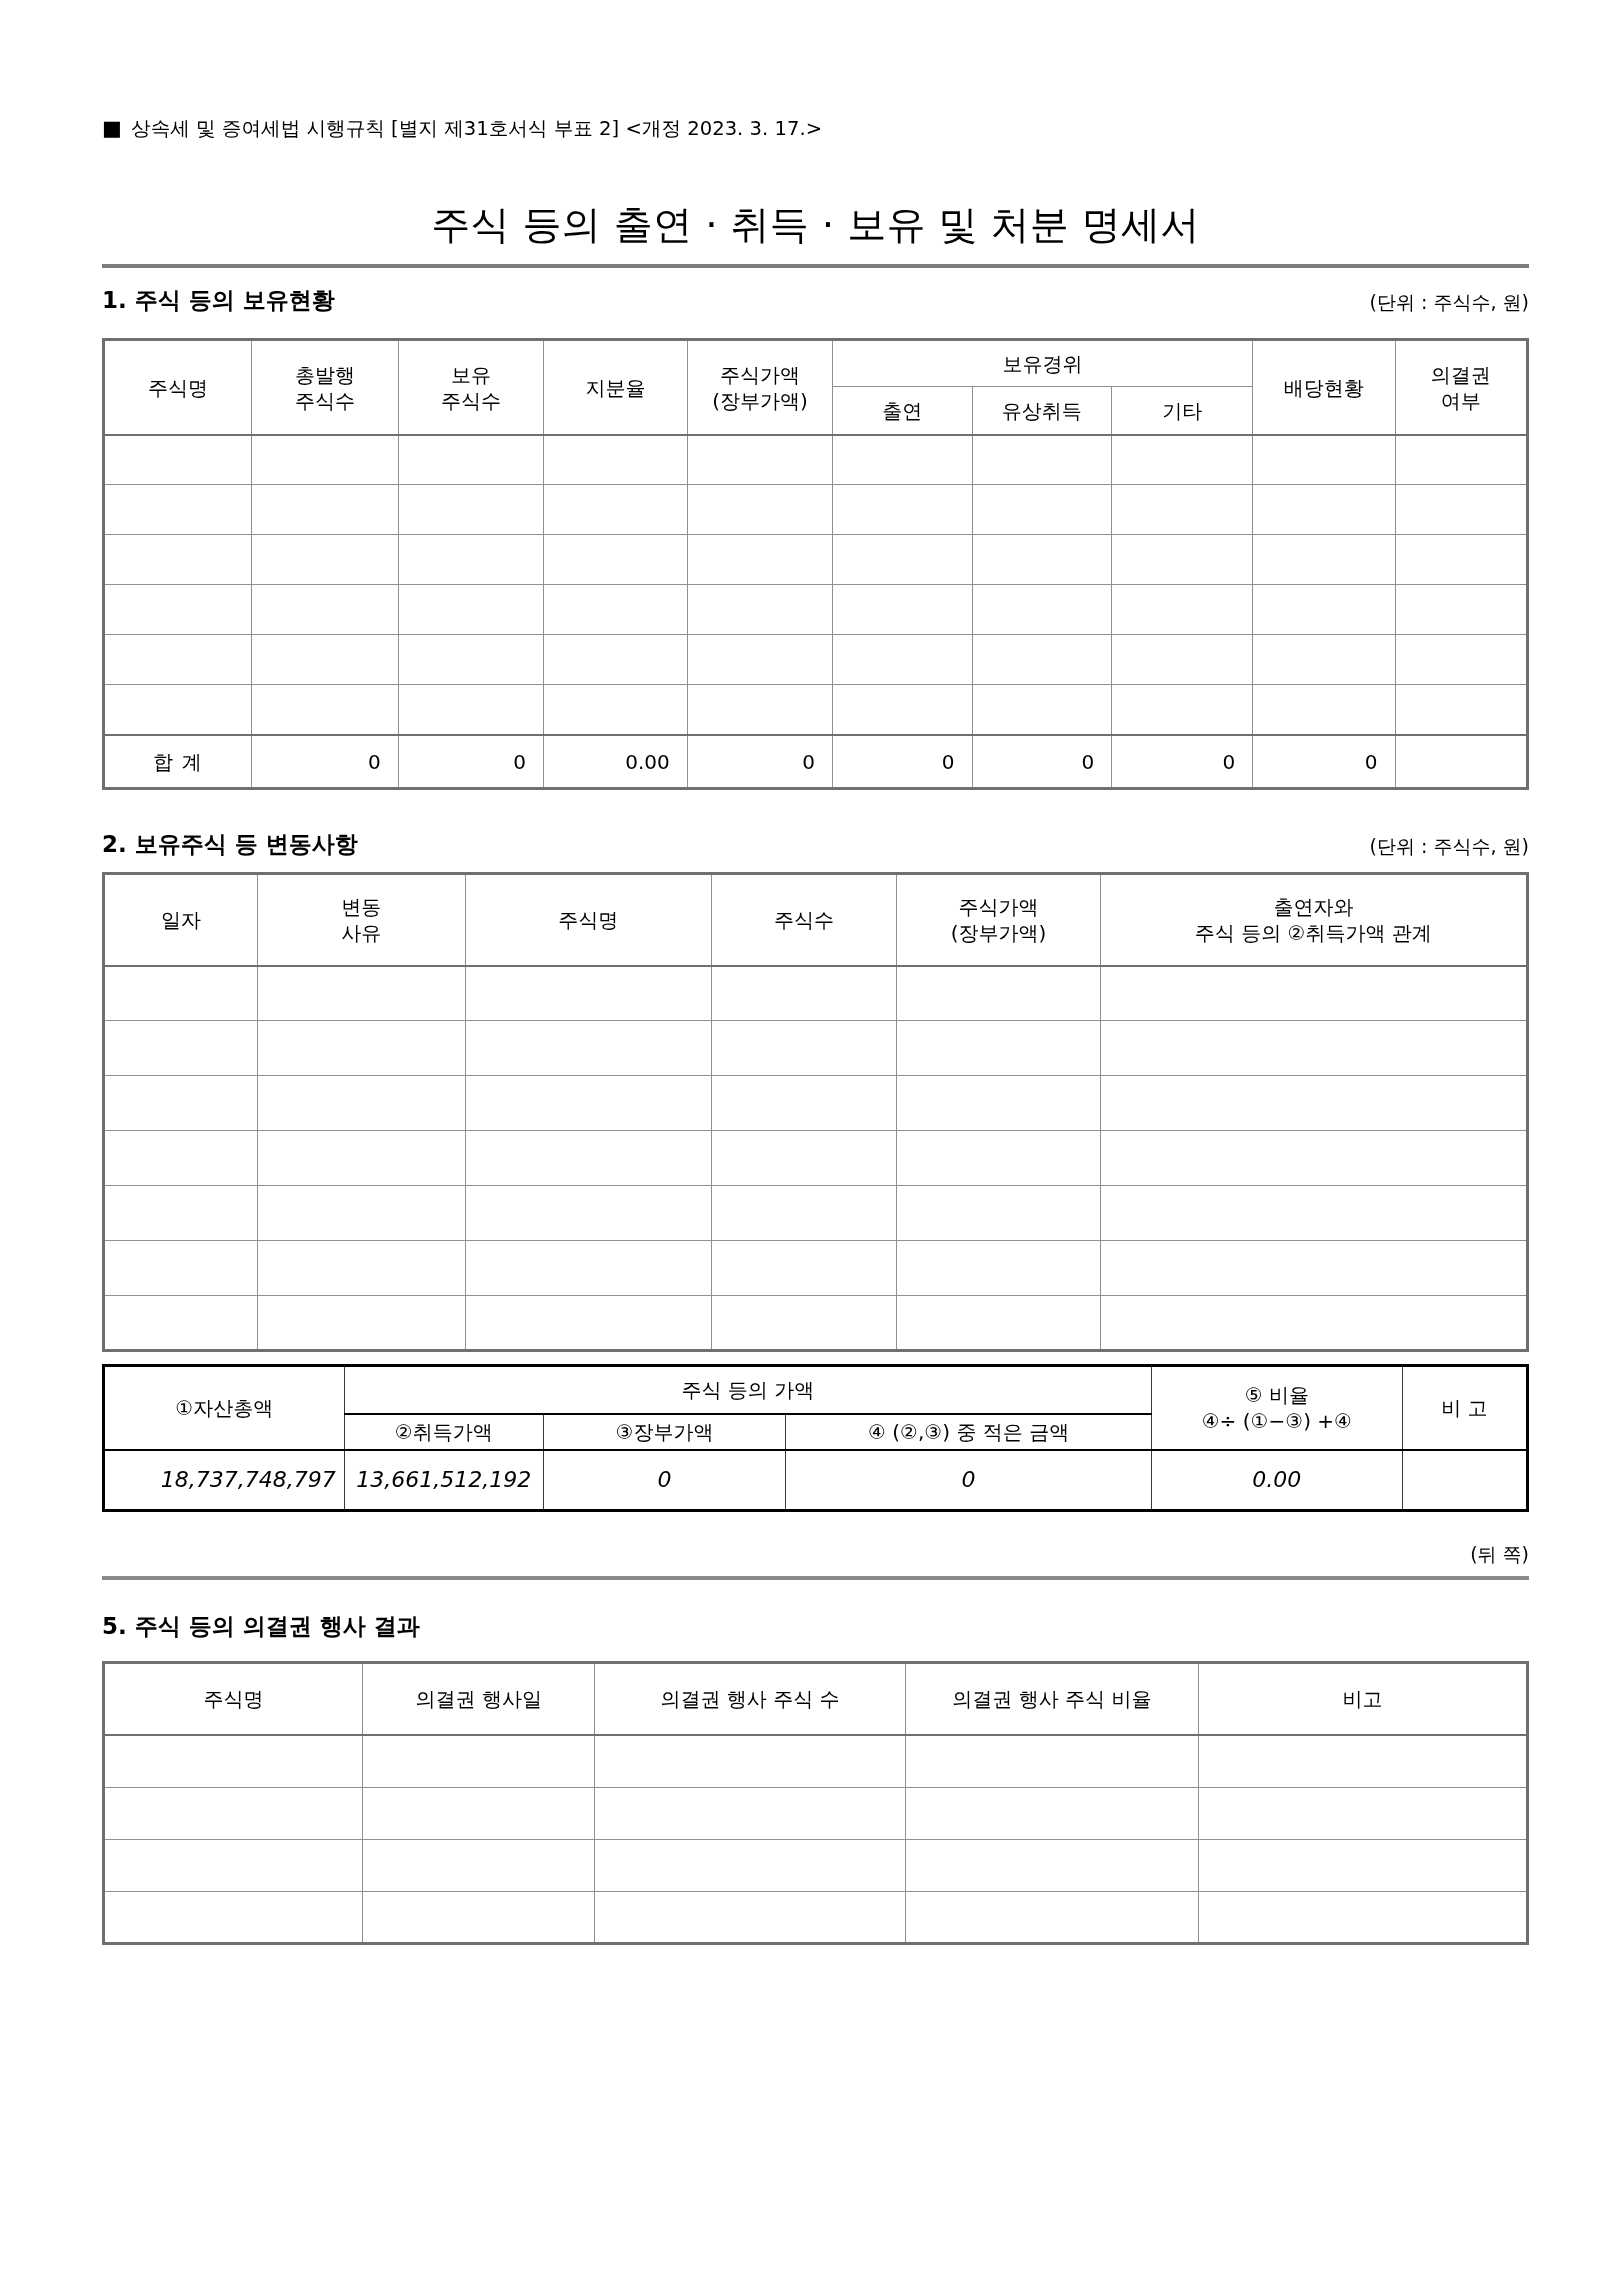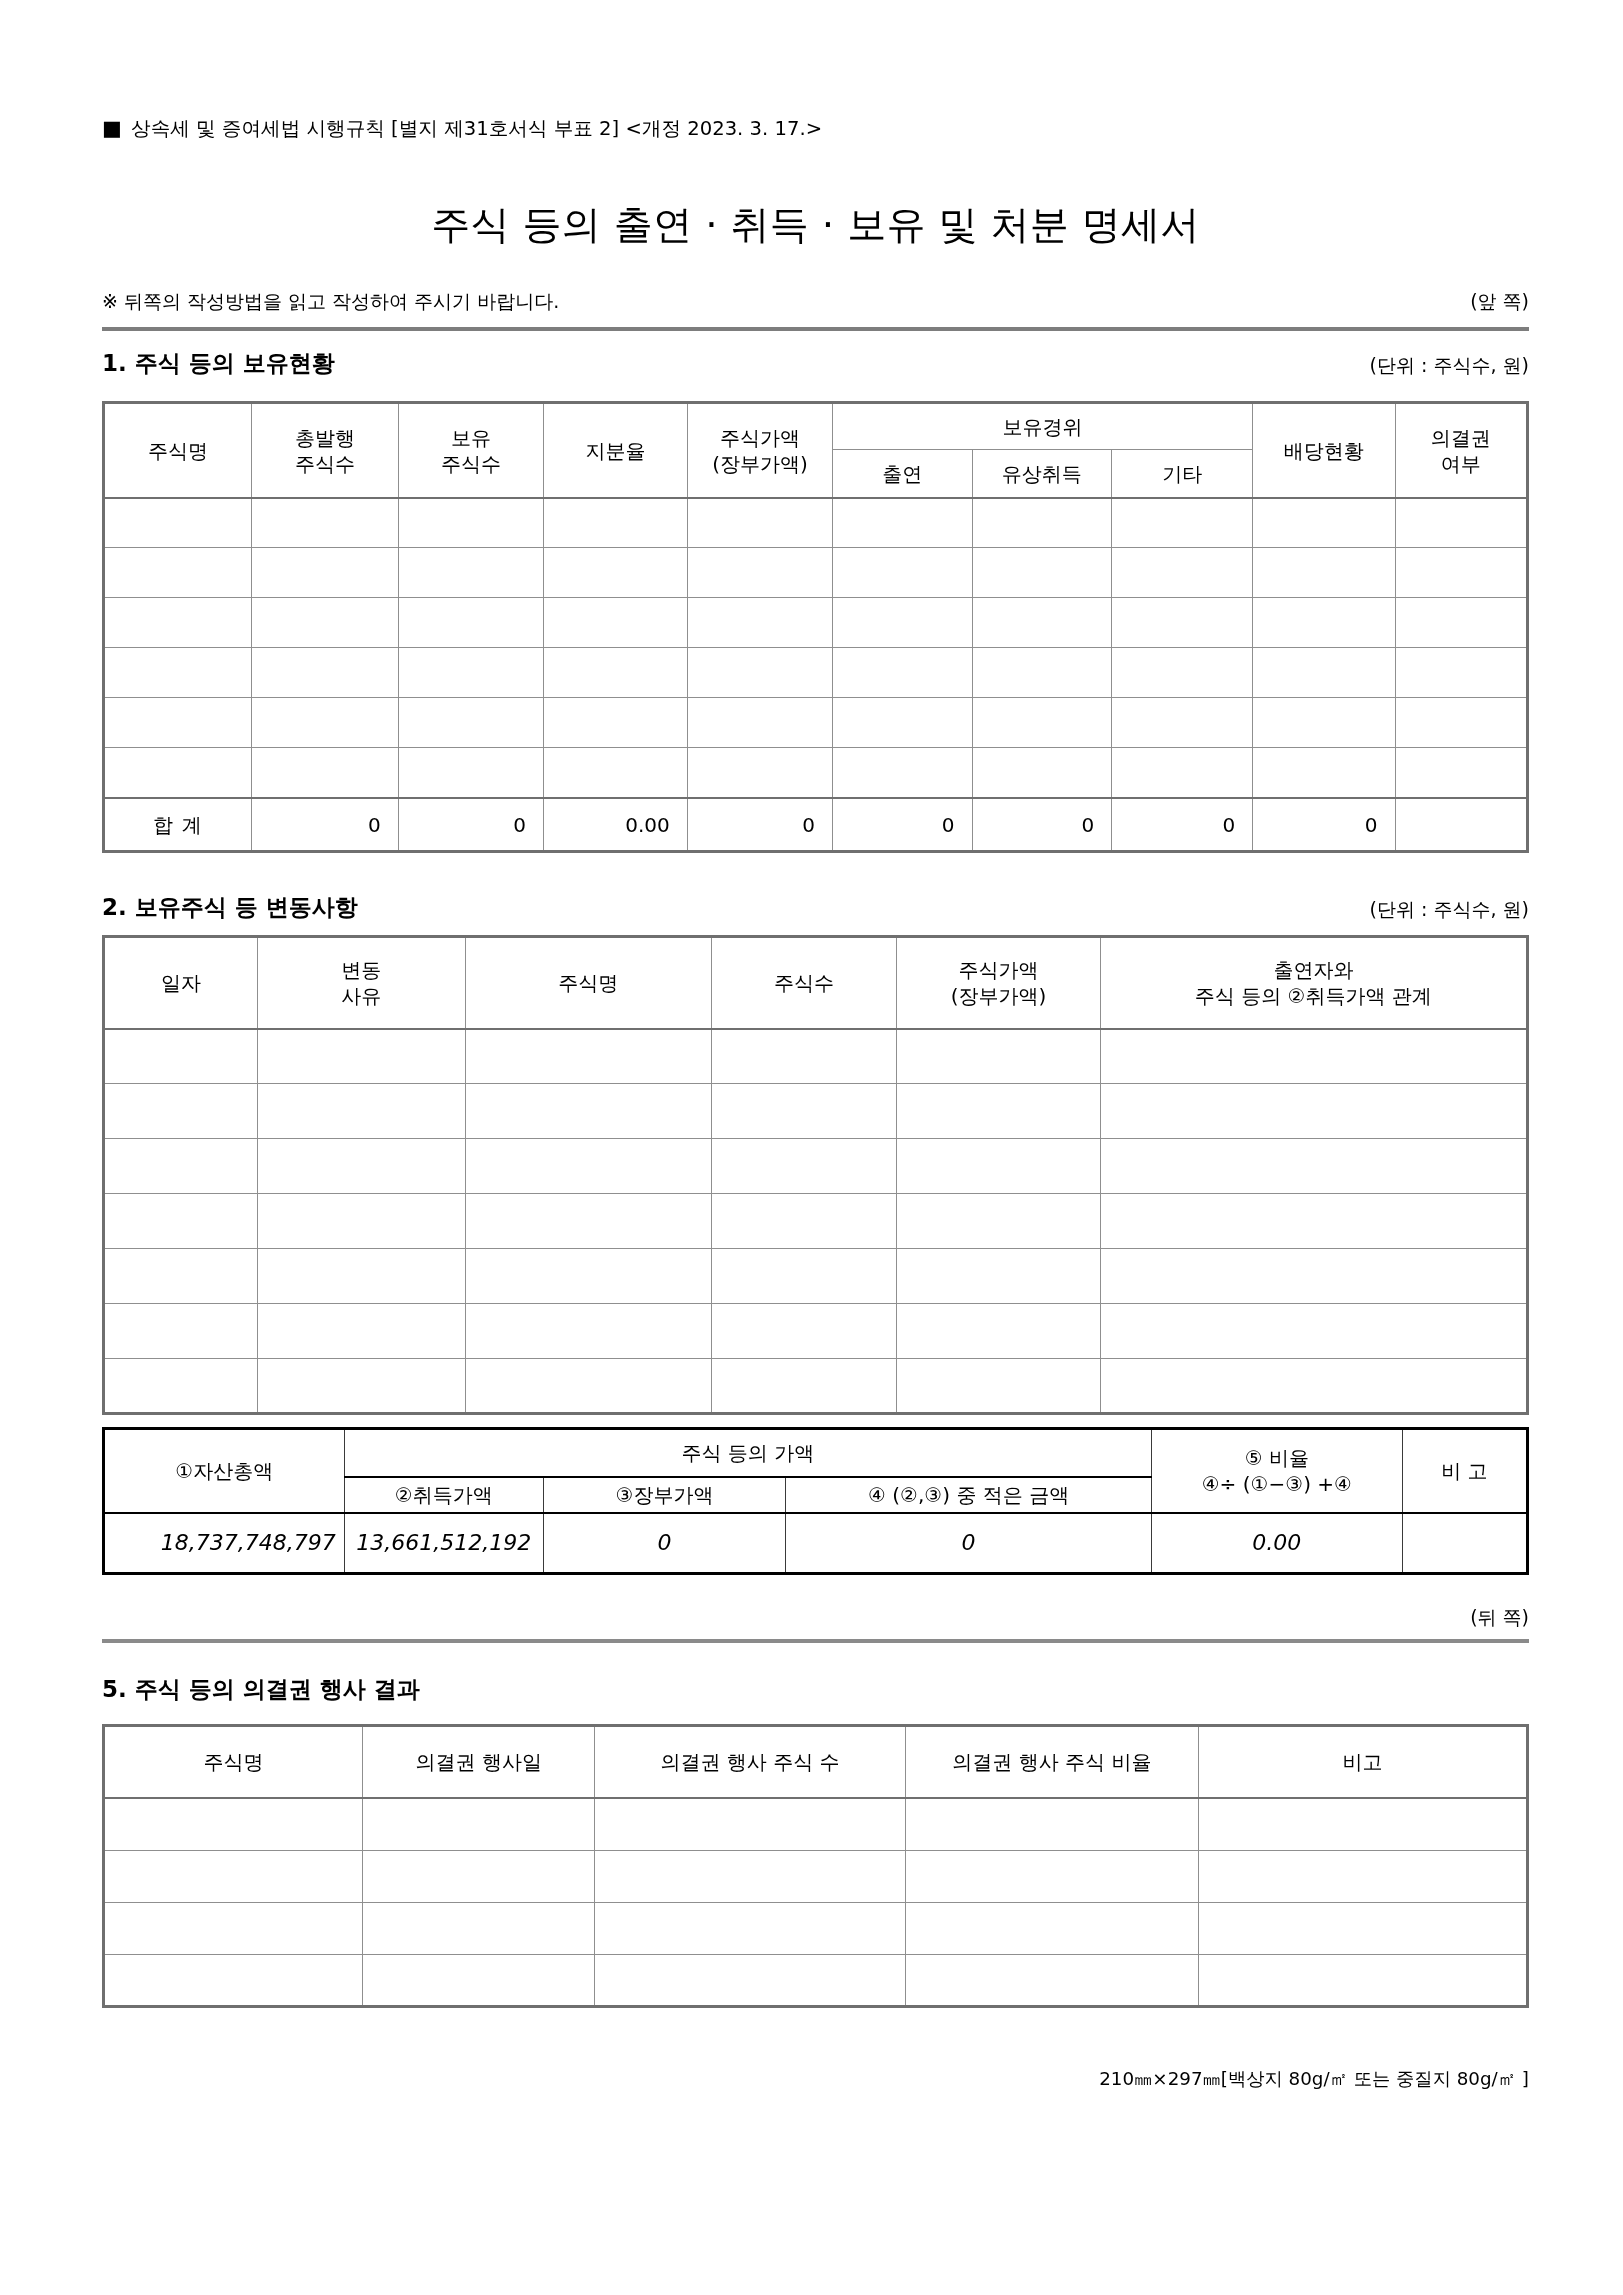--- a/index.html
+++ b/index.html
@@ -85,24 +85,20 @@
 <div class="page">
   <div class="content">
 
     <div class="doc-ref">
       <span class="bullet">■</span>
       <span>상속세 및 증여세법 시행규칙 [별지 제31호서식 부표 2] &lt;개정 2023. 3. 17.&gt;</span>
     </div>
 
     <div class="title">주식 등의 출연 · 취득 · 보유 및 처분 명세서</div>
 
-    <div class="note-row">
-      <span>※ 뒤쪽의 작성방법을 읽고 작성하여 주시기 바랍니다.</span>
-      <span>(앞 쪽)</span>
-    </div>
 
     <div class="rule"></div>
 
     <div class="sec-row mt-sec1">
       <span class="sec-heading">1. 주식 등의 보유현황</span>
       <span class="unit">(단위 : 주식수, 원)</span>
     </div>
 
     <div class="wrap-t1">
       <table class="tg">
@@ -410,17 +406,16 @@
               <td></td>
               <td></td>
               <td></td>
               <td></td>
               <td></td>
             </tr>
           </tbody>
       </table>
     </div>
 
-    <div class="footer-row">210㎜×297㎜[백상지 80g/㎡ 또는 중질지 80g/㎡ ]</div>
 
   </div>
 </div>
 
 
 </body></html>

